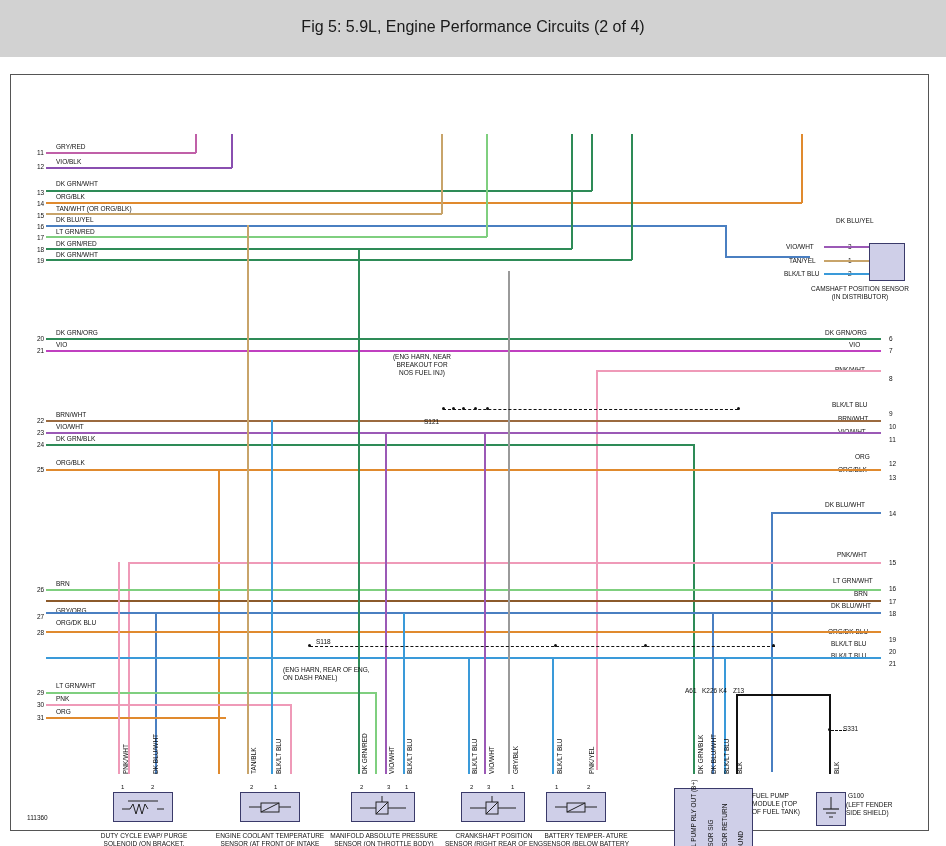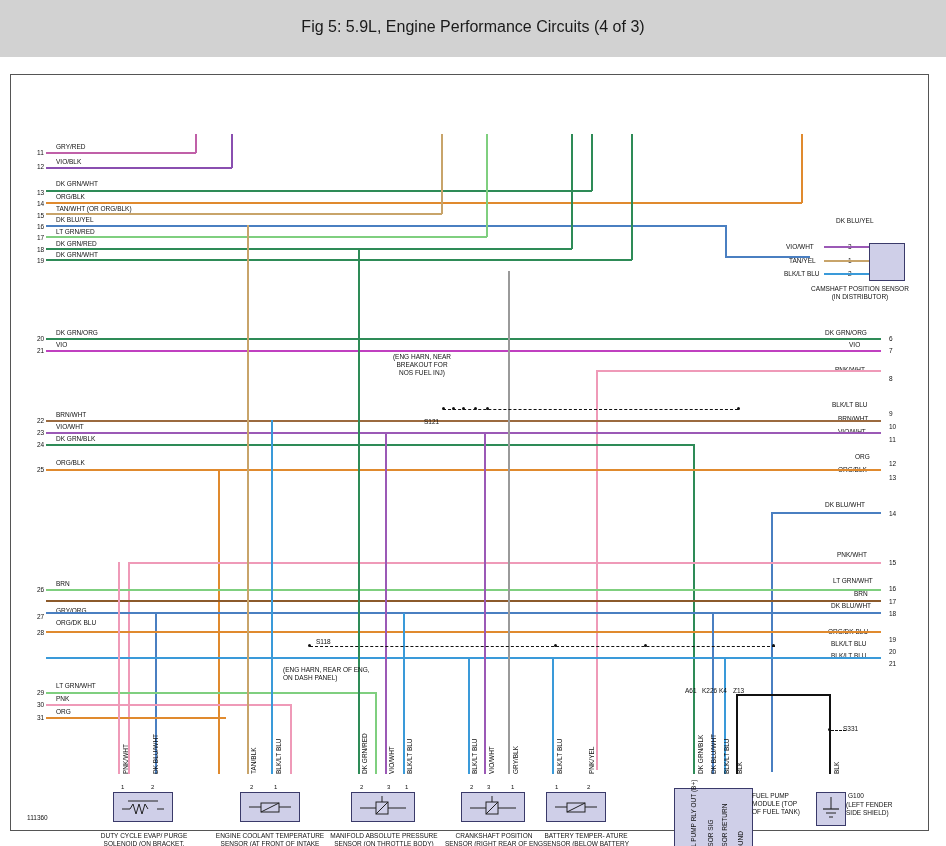--- a/index.html
+++ b/index.html
@@ -20,21 +20,21 @@
   .dot{position:absolute;width:3px;height:3px;background:#111;border-radius:50%;}
   .pinnum{position:absolute;font-size:6px;color:#111;}
   .code{position:absolute;font-size:6.5px;color:#111;}
 </style>
 </head>
 <body>
 
 <div id="root">
 
   <div id="titlebar">
-    <div id="title">Fig 5: 5.9L, Engine Performance Circuits (4 of 3)</div>
+    <div id="title">Fig 5: 5.9L, Engine Performance Circuits (2 of 4)</div>
   </div>
 
   <div id="sheet">
     <div id="frame"></div>
 
     <div class="num" style="left:37px;top:92px;">11</div>
     <div class="lbl" style="left:56px;top:86px;">GRY/RED</div>
     <div class="num" style="left:37px;top:106px;">12</div>
     <div class="lbl" style="left:56px;top:101px;">VIO/BLK</div>
 

